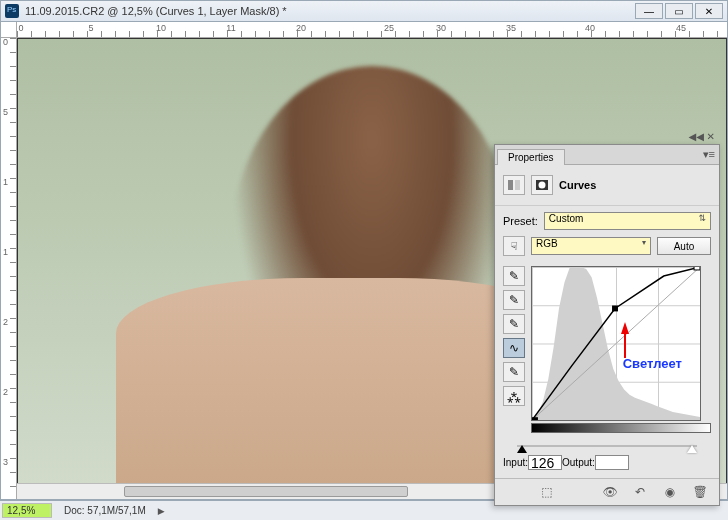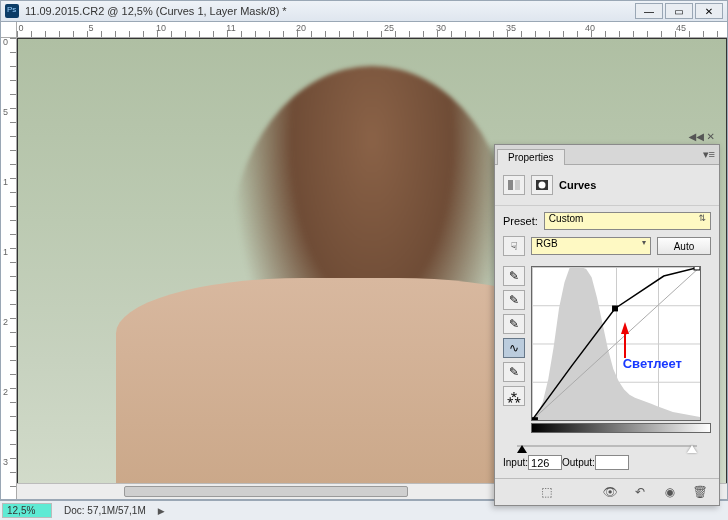--- a/index.html
+++ b/index.html
@@ -32,21 +32,21 @@
   linear-gradient(180deg, #afbfa3 0%, #bccab2 40%, #c7d2bf 70%, #d3dccb 100%);
 }
 .hair { position:absolute; left:30%; top:6%; width:40%; height:80%; background:radial-gradient(ellipse at 50% 20%, #8a6247 0%, #6f4c36 40%, transparent 70%); filter:blur(2px); border-radius:50% 50% 30% 30%;}
 .jacket { position:absolute; left:14%; right:20%; bottom:0; height:48%; background:linear-gradient(#d8b89f,#caa788); border-radius:40% 40% 0 0 / 25% 25% 0 0;}
 .photo-border { position:absolute; inset:0; border:1px solid #333; pointer-events:none; }
 .scroll-h { position:absolute; left:16px; right:0; bottom:0; height:16px; background:#ededed; border-top:1px solid #bbb;}
 .scroll-h .thumb { position:absolute; left:15%; width:40%; top:2px; bottom:2px; background:#cfcfcf; border:1px solid #9a9a9a; border-radius:2px;}
 
 
 .statusbar { position:absolute; bottom:0; left:0; right:0; height:20px; background:#e9edf2; border-top:1px solid #9aa7b5; display:flex; align-items:center; font-size:10px; color:#333; padding:0 2px; gap:12px;}
-.statusbar .zoom { width:50px; background:#5eead4; border:1px solid #bbb; padding:1px 4px;}
+.statusbar .zoom { width:50px; background:#bef264; border:1px solid #bbb; padding:1px 4px;}
 .statusbar .arrow { font-size:9px; color:#555; }
 
 
 .panel { position:absolute; right:8px; top:144px; width:226px; background:#e6e6e6; border:1px solid #8a8a8a; box-shadow:-2px 2px 6px rgba(0,0,0,.25); font-size:11px;}
 .panel-tabs { height:20px; background:#d7d7d7; border-bottom:1px solid #aaa; display:flex; align-items:flex-end; position:relative;}
 .panel-tabs .tab { background:#e6e6e6; border:1px solid #aaa; border-bottom:none; padding:2px 10px; font-size:10px; margin-left:2px; position:relative; top:1px;}
 .panel-collapse { position:absolute; right:4px; top:-14px; font-size:10px; color:#555;}
 .panel-menu { position:absolute; right:4px; top:3px; font-size:11px; color:#555; cursor:pointer;}
 .panel-sub { display:flex; align-items:center; gap:6px; padding:10px 8px; border-bottom:1px solid #ccc;}
 .panel-sub .icon-btn { width:22px; height:20px; background:#f0f0f0; border:1px solid #aaa; display:flex; align-items:center; justify-content:center;}
@@ -79,21 +79,21 @@
 .arrow-up::after { content:""; position:absolute; left:-1px; top:10px; width:2px; height:26px; background:#e00;}
 .gradient-h { height:10px; background:linear-gradient(90deg,#000,#fff); border:1px solid #666; margin-top:2px;}
 
 .slider-row { padding:4px 8px; position:relative; height:16px;}
 .slider-track { height:2px; background:#bbb; position:relative; margin:6px 14px 0;}
 .tri { position:absolute; width:0; height:0; border-left:5px solid transparent; border-right:5px solid transparent;}
 .tri.black { border-bottom:8px solid #000; left:0;}
 .tri.white { border-bottom:8px solid #fff; right:0; filter:drop-shadow(0 0 1px #888);}
 
 .io-row { display:flex; align-items:center; padding:4px 8px 8px; font-size:10px;}
-.io-row input { width:34px; height:15px; border:1px solid #888; font-size:11px; padding:0 2px;}
+.io-row input { width:34px; height:15px; border:1px solid #888; font-size:14px; padding:0 2px;}
 .panel-foot { border-top:1px solid #bbb; padding:4px 8px; display:flex; align-items:center; gap:8px; justify-content:flex-end;}
 .panel-foot .fbtn { width:22px; height:18px; display:flex; align-items:center; justify-content:center; color:#555; font-size:12px; cursor:pointer;}
 .panel-foot .spacer { flex:1;}
 </style>
 </head>
 <body>
 
 <div class="titlebar">
   <div class="app-icon"></div>
   <div class="title">11.09.2015.CR2 @ 12,5% (Curves 1, Layer Mask/8) *</div>

